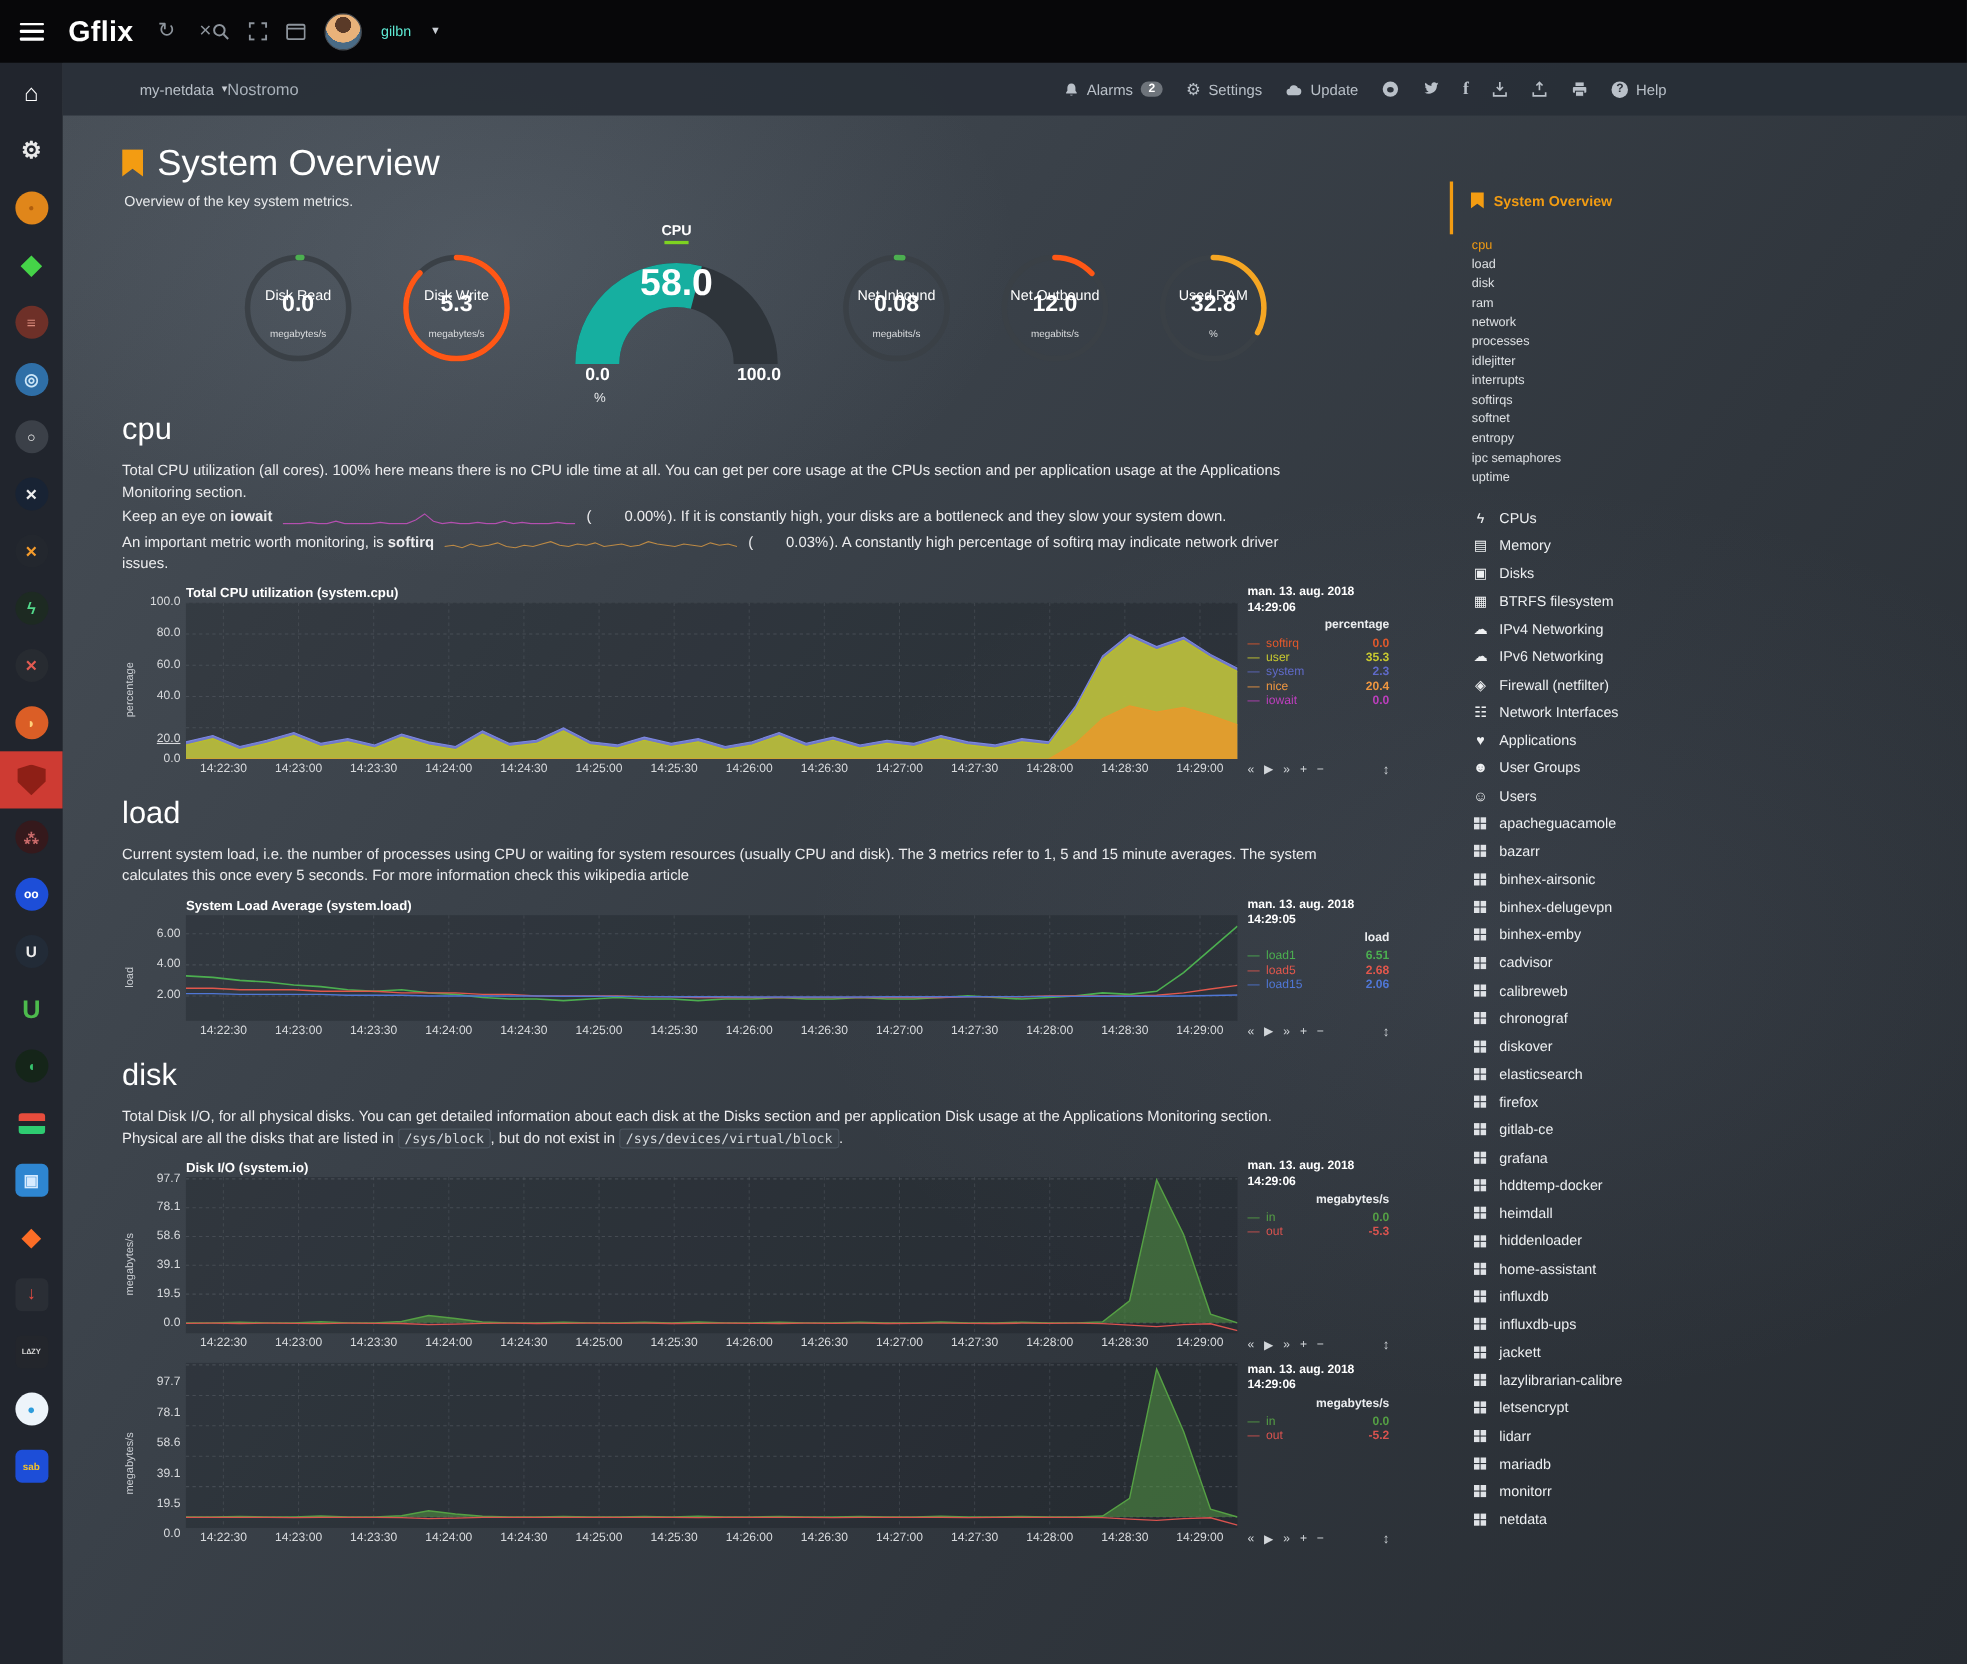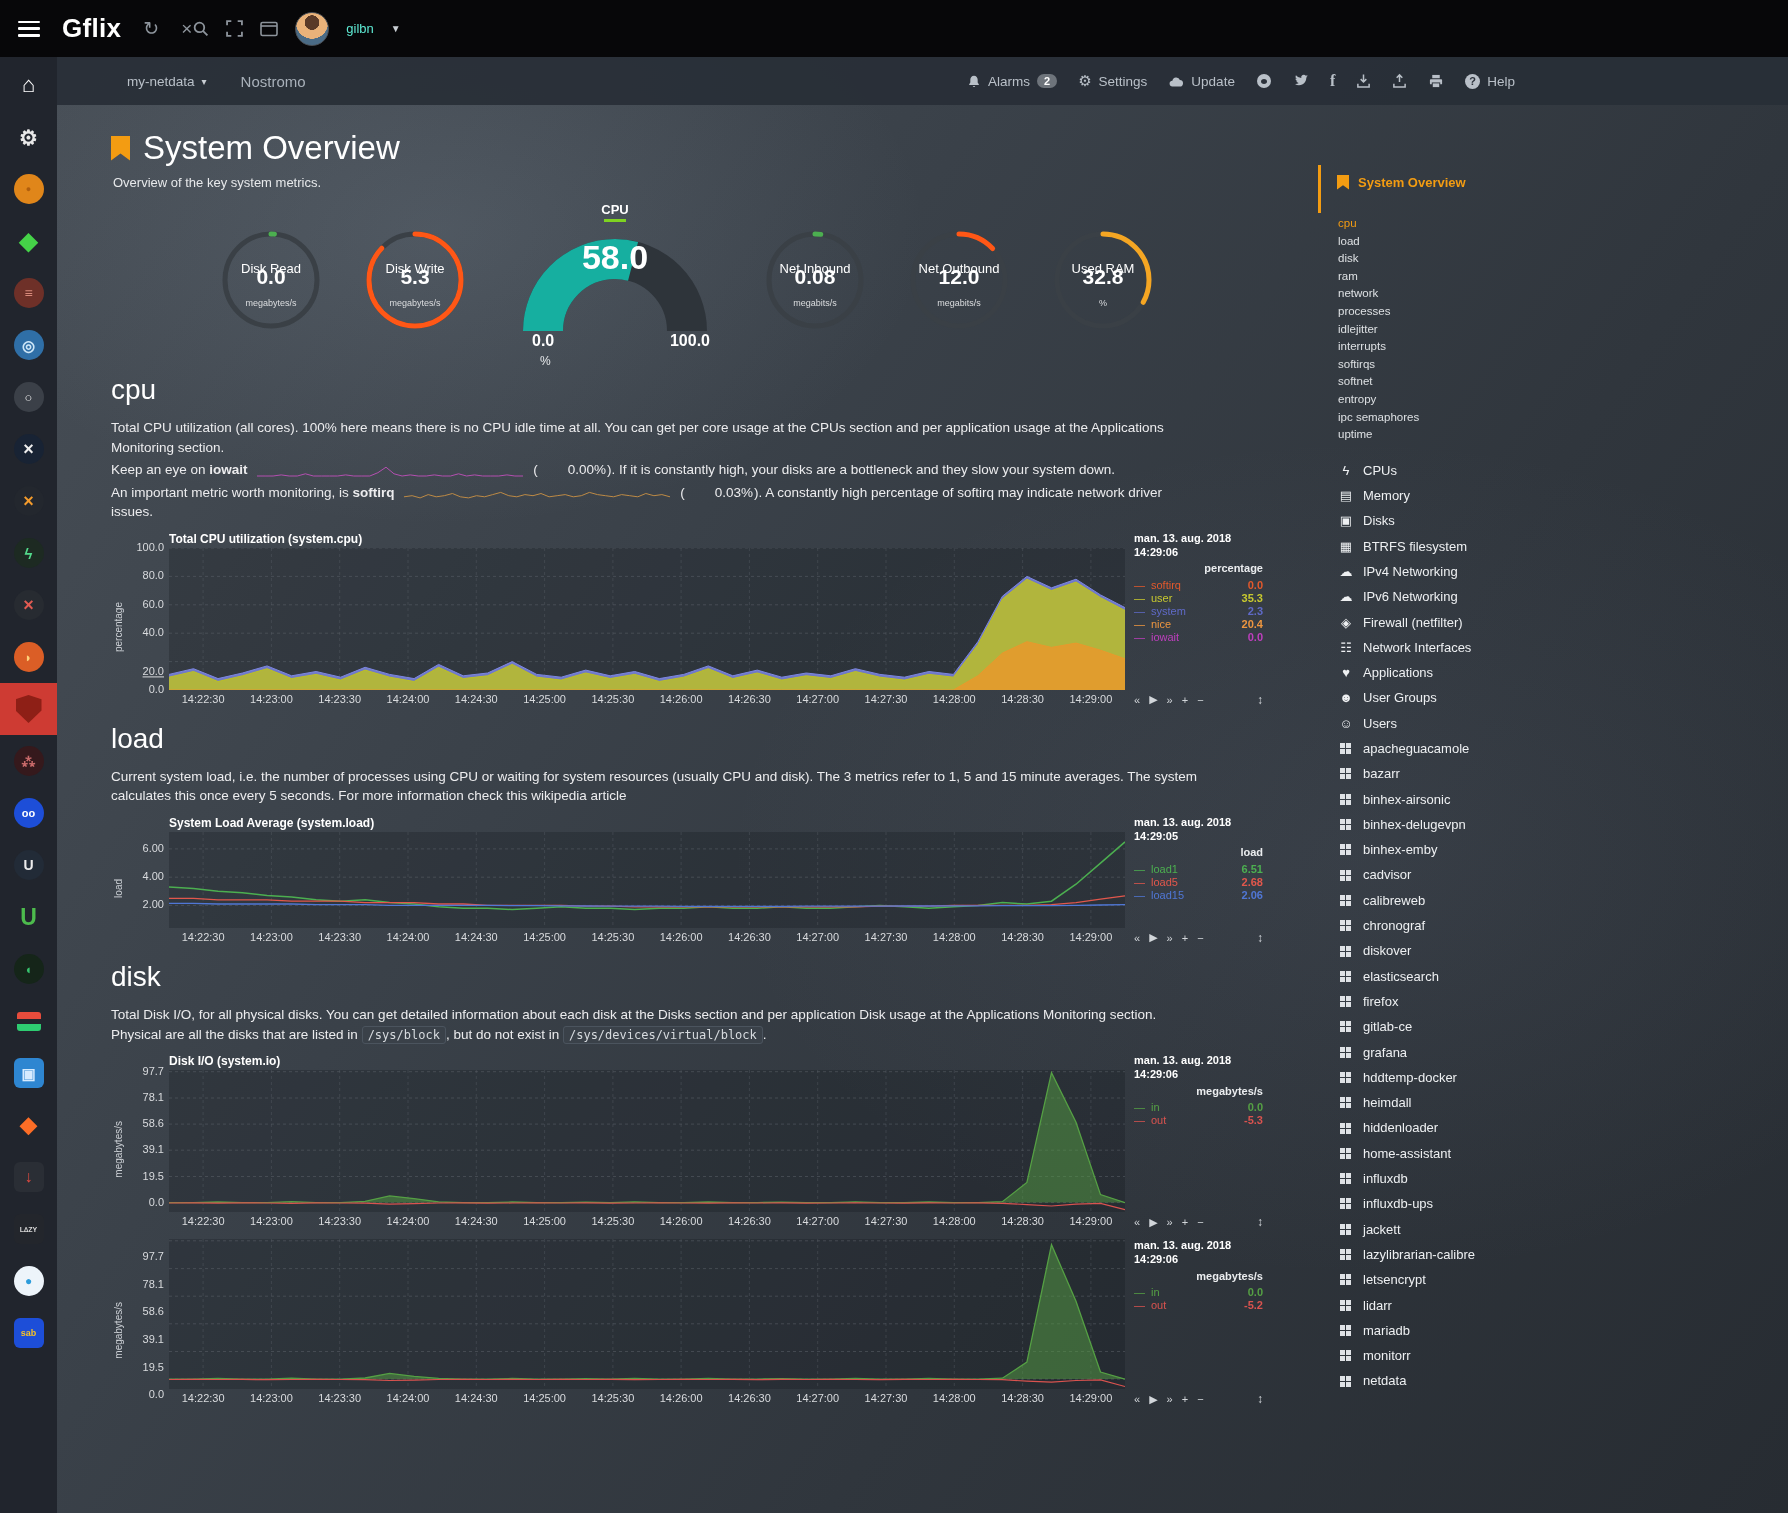--- a/index.html
+++ b/index.html
@@ -33,21 +33,21 @@
   .rail-ic.pills{width:24px;height:19px;border-radius:3px;
     background:linear-gradient(#E74C3C 0 7px,transparent 7px 12px,#2ECC71 12px 19px)}
   
   .nd{flex:1;position:relative;overflow:hidden;color:#e9ebee;
     background:
       radial-gradient(ellipse 700px 420px at 22% 12%,rgba(150,165,180,.18),transparent 70%),
       radial-gradient(ellipse 900px 600px at 75% 55%,rgba(120,130,150,.12),transparent 70%),
       linear-gradient(125deg,#474e56 0%,#3a4149 35%,#30363d 65%,#272c32 100%)}
   .nd-header{height:48px;background:rgba(40,46,55,.93);display:flex;align-items:center;
     justify-content:space-between;padding:0 273px 0 70px;font-size:13.5px;color:#b9c0c8}
-  .nd-hl{display:flex;align-items:center;gap:34px}
+  .nd-hl{display:flex;align-items:center;}
   .nd-hr{display:flex;align-items:center;gap:21px}
   .nd-mi{display:flex;align-items:center;gap:7px;cursor:pointer;white-space:nowrap}
   .nd-mi svg{display:block}
   .badge{background:#6e747b;color:#fff;font-size:11px;border-radius:9px;padding:1px 7px;font-weight:bold}
   .qmark{width:15px;height:15px;border-radius:50%;background:#b9c0c8;color:#2b313a;font-size:11px;
     font-weight:bold;display:flex;align-items:center;justify-content:center}
   
   .nd-body{display:flex;padding-left:54px}
   .main-col{width:1152px;flex:none;padding-top:14px}
   

